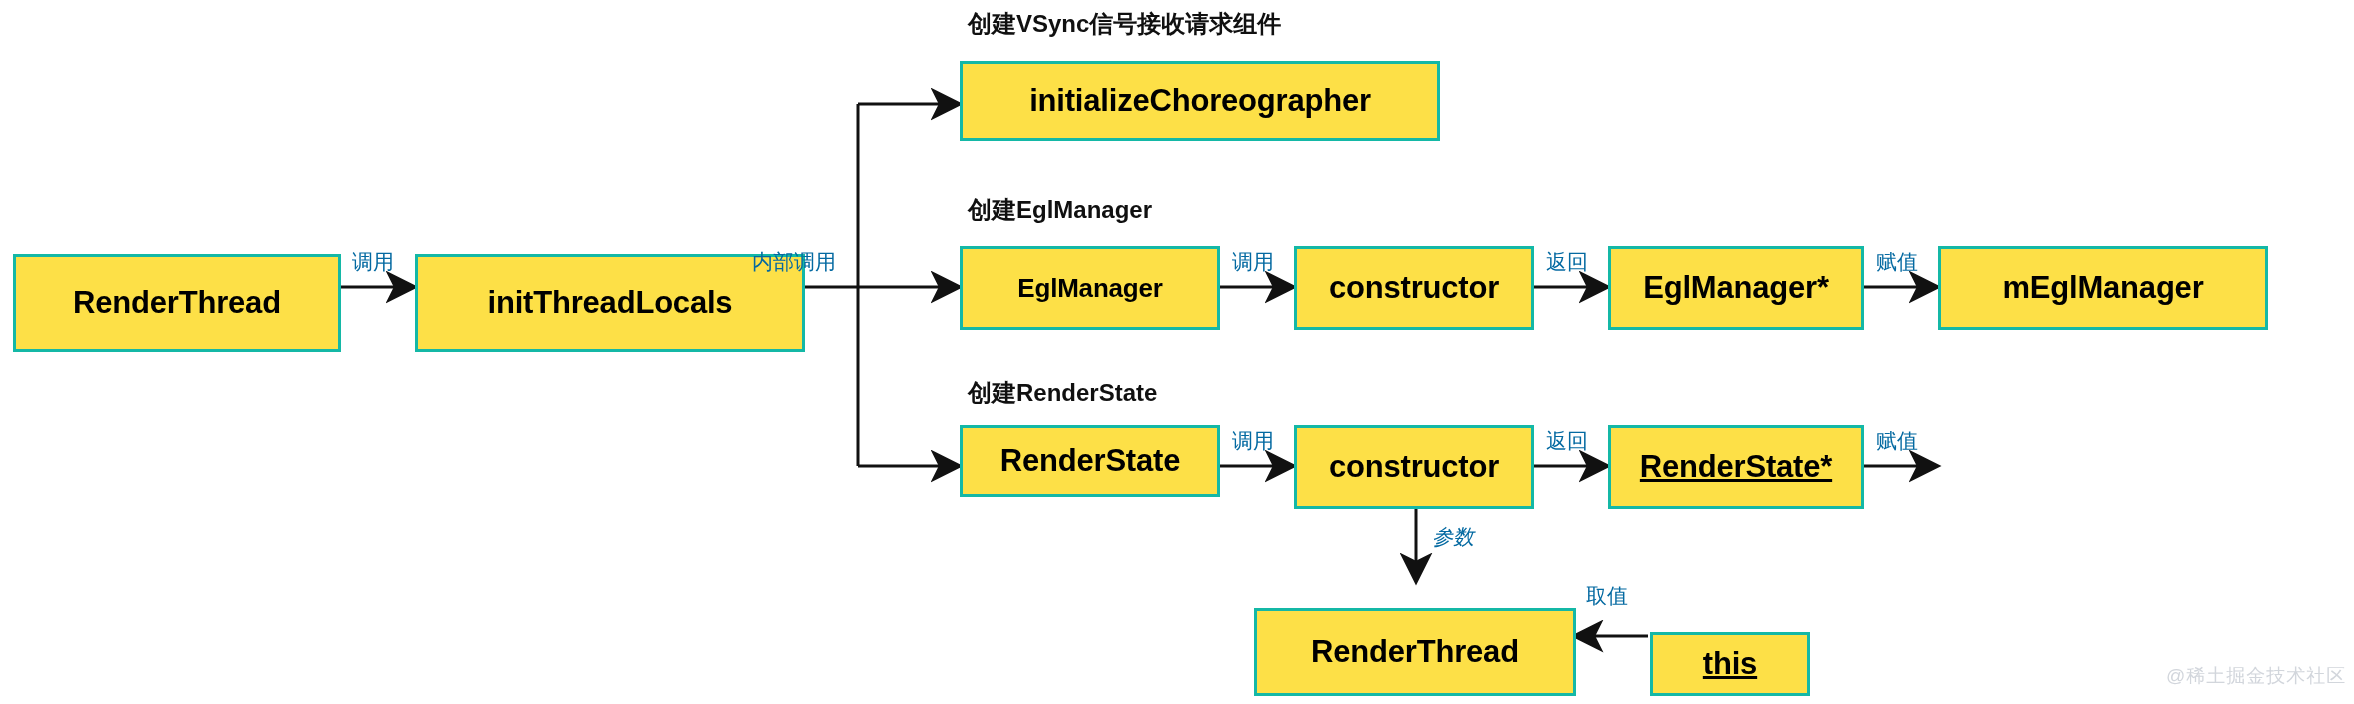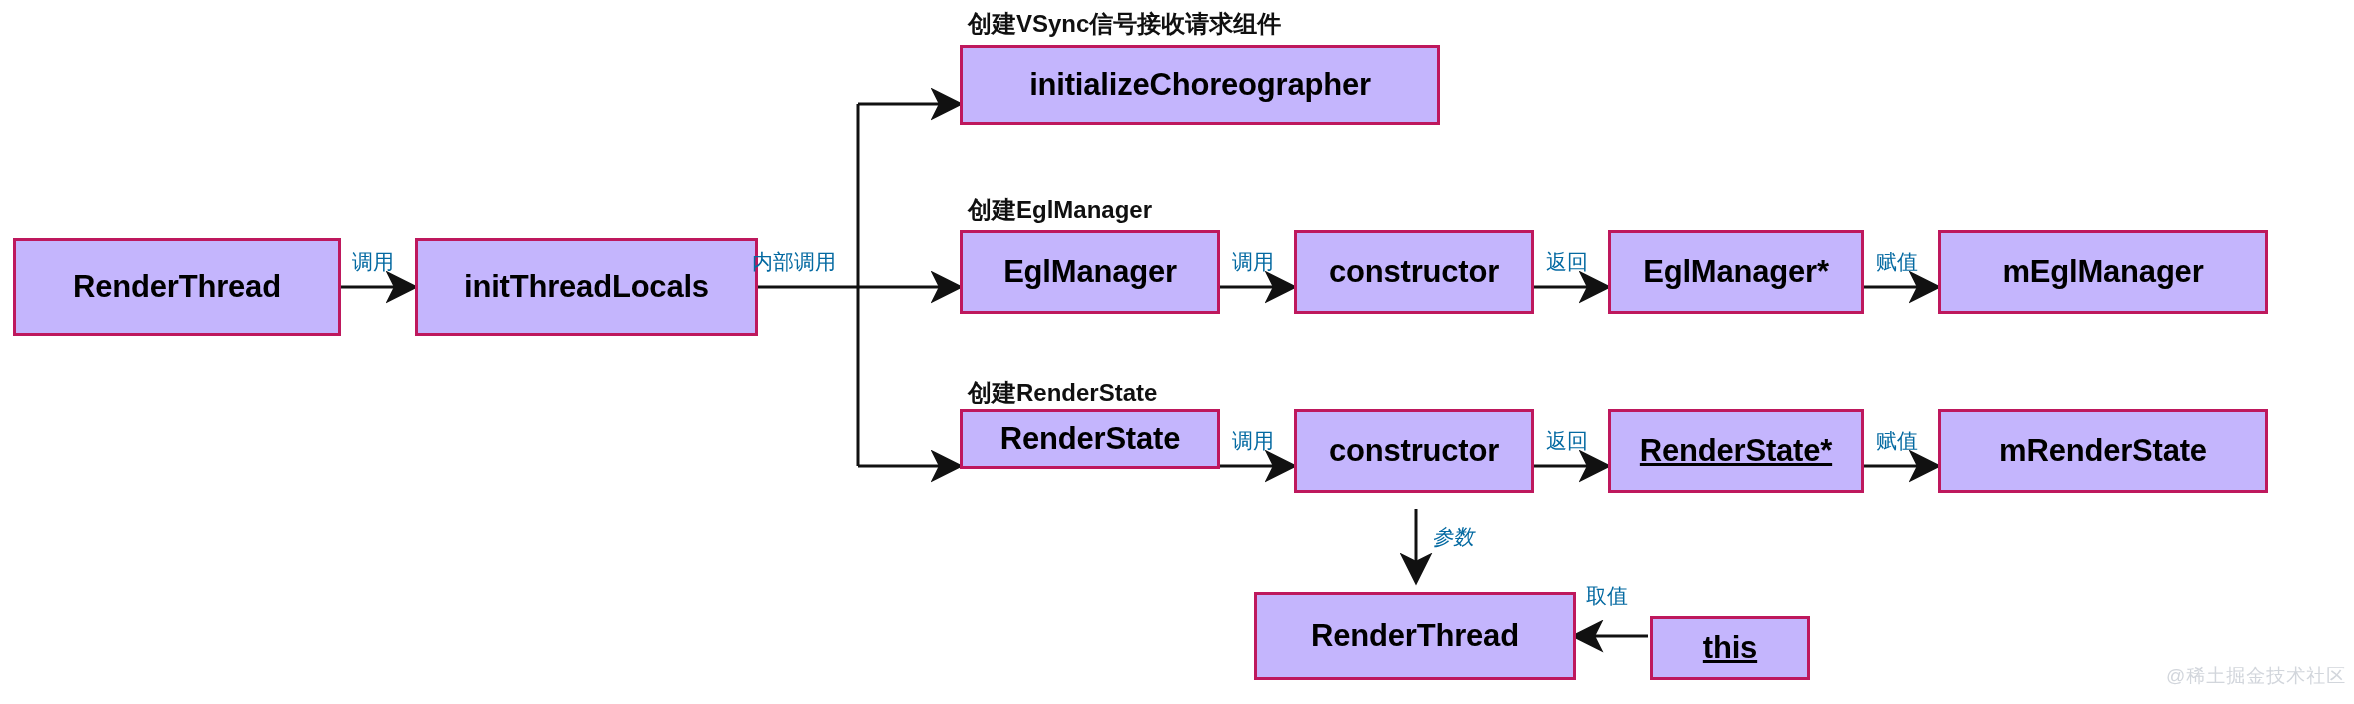--- a/index.html
+++ b/index.html
@@ -21,29 +21,30 @@
     position: absolute;
     left: 0;
     top: 0;
     width: 2354px;
     height: 704px;
     pointer-events: none;
   }
   .node {
     position: absolute;
     box-sizing: border-box;
-    border: 3px solid #be185d;
-    background: #c4b5fd;
+    border: 3px solid #14b8a6;
+    background: #fde047;
     display: flex;
     align-items: center;
     justify-content: center;
     color: #000000;
     font-weight: bold;
     letter-spacing: -0.2px;
     white-space: nowrap;
+    margin-top: 16px;
   }
   .node-label {
     display: block;
   }
   .caption {
     position: absolute;
     font-size: 24px;
     font-weight: bold;
     color: #101010;
     white-space: nowrap;
@@ -103,59 +104,56 @@
   </svg>
 
   <div class="caption" style="left:968px; top:8px;">创建VSync信号接收请求组件</div>
   <div class="caption" style="left:968px; top:194px;">创建EglManager</div>
   <div class="caption" style="left:968px; top:377px;">创建RenderState</div>
 
   <div class="node" style="left:13px; top:238px; width:328px; height:98px; font-size:31px;">
     <span class="node-label">RenderThread</span>
   </div>
 
-  <div class="node" style="left:415px; top:238px; width:343px; height:98px; font-size:31px;">
+  <div class="node" style="left:415px; top:238px; width:390px; height:98px; font-size:31px;">
     <span class="node-label">initThreadLocals</span>
   </div>
 
   <div class="node" style="left:960px; top:45px; width:480px; height:80px; font-size:31px;">
     <span class="node-label">initializeChoreographer</span>
   </div>
 
-  <div class="node" style="left:960px; top:230px; width:260px; height:84px; font-size:31px;justify-content:center;">
+  <div class="node" style="left:960px; top:230px; width:260px; height:84px; font-size:26px;justify-content:center;">
     <span class="node-label">EglManager</span>
   </div>
 
   <div class="node" style="left:1294px; top:230px; width:240px; height:84px; font-size:31px;">
     <span class="node-label">constructor</span>
   </div>
 
   <div class="node" style="left:1938px; top:230px; width:330px; height:84px; font-size:31px;">
     <span class="node-label">mEglManager</span>
   </div>
 
   <div class="node" style="left:1608px; top:230px; width:256px; height:84px; font-size:31px;">
     <span class="node-label">EglManager*</span>
   </div>
 
-  <div class="node" style="left:960px; top:409px; width:260px; height:60px; font-size:31px;">
+  <div class="node" style="left:960px; top:409px; width:260px; height:72px; font-size:31px;">
     <span class="node-label">RenderState</span>
   </div>
 
   <div class="node" style="left:1294px; top:409px; width:240px; height:84px; font-size:31px;">
     <span class="node-label">constructor</span>
   </div>
 
   <div class="node" style="left:1608px; top:409px; width:256px; height:84px; font-size:31px;text-decoration:underline;">
     <span class="node-label">RenderState*</span>
   </div>
 
-  <div class="node" style="left:1938px; top:409px; width:330px; height:84px; font-size:31px;">
-    <span class="node-label">mRenderState</span>
-  </div>
 
   <div class="node" style="left:1254px; top:592px; width:322px; height:88px; font-size:31px;">
     <span class="node-label">RenderThread</span>
   </div>
 
   <div class="node" style="left:1650px; top:616px; width:160px; height:64px; font-size:31px;text-decoration:underline;">
     <span class="node-label">this</span>
   </div>
 
   <div class="edge-label" style="left:352px; top:248px;">调用</div>

